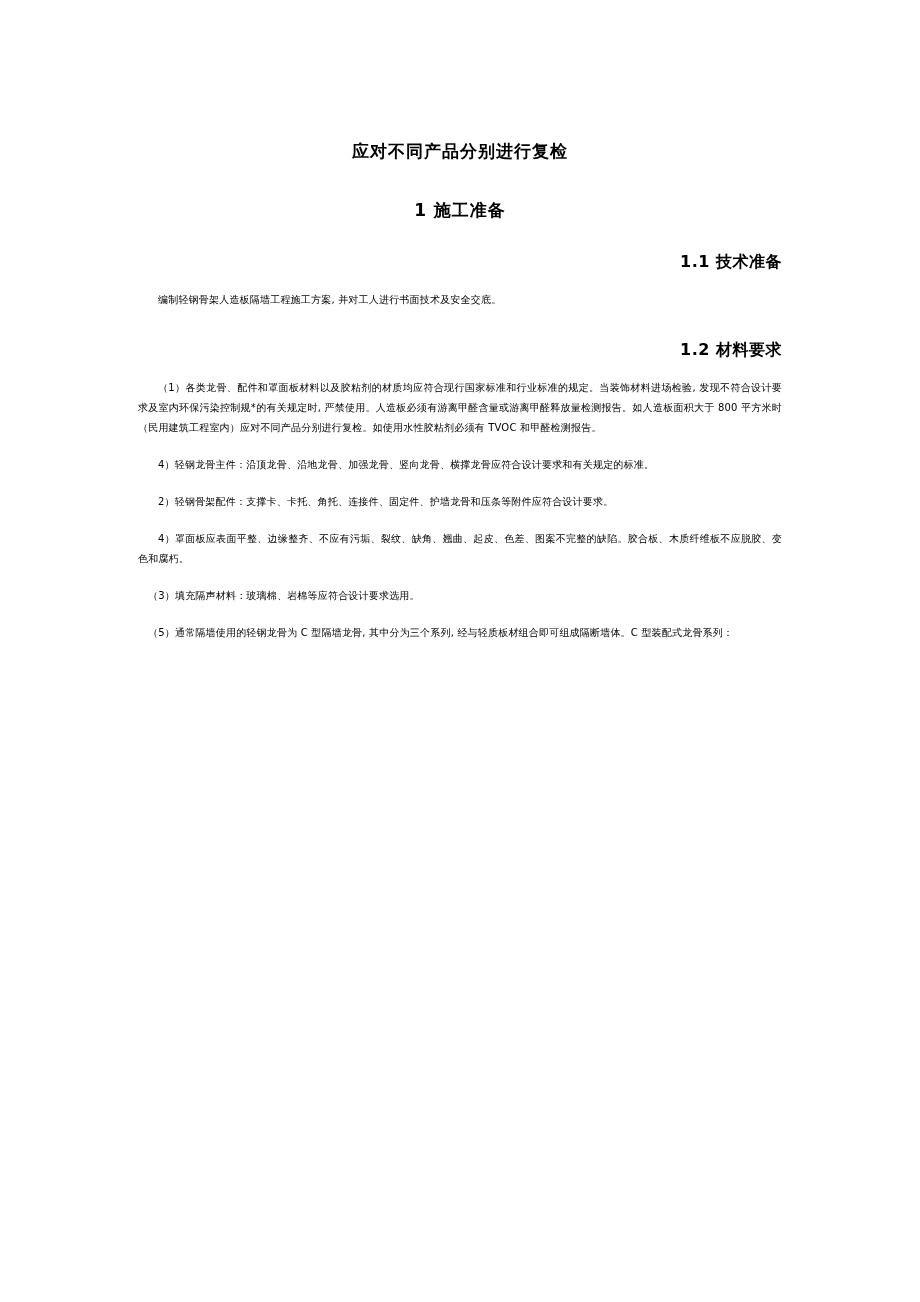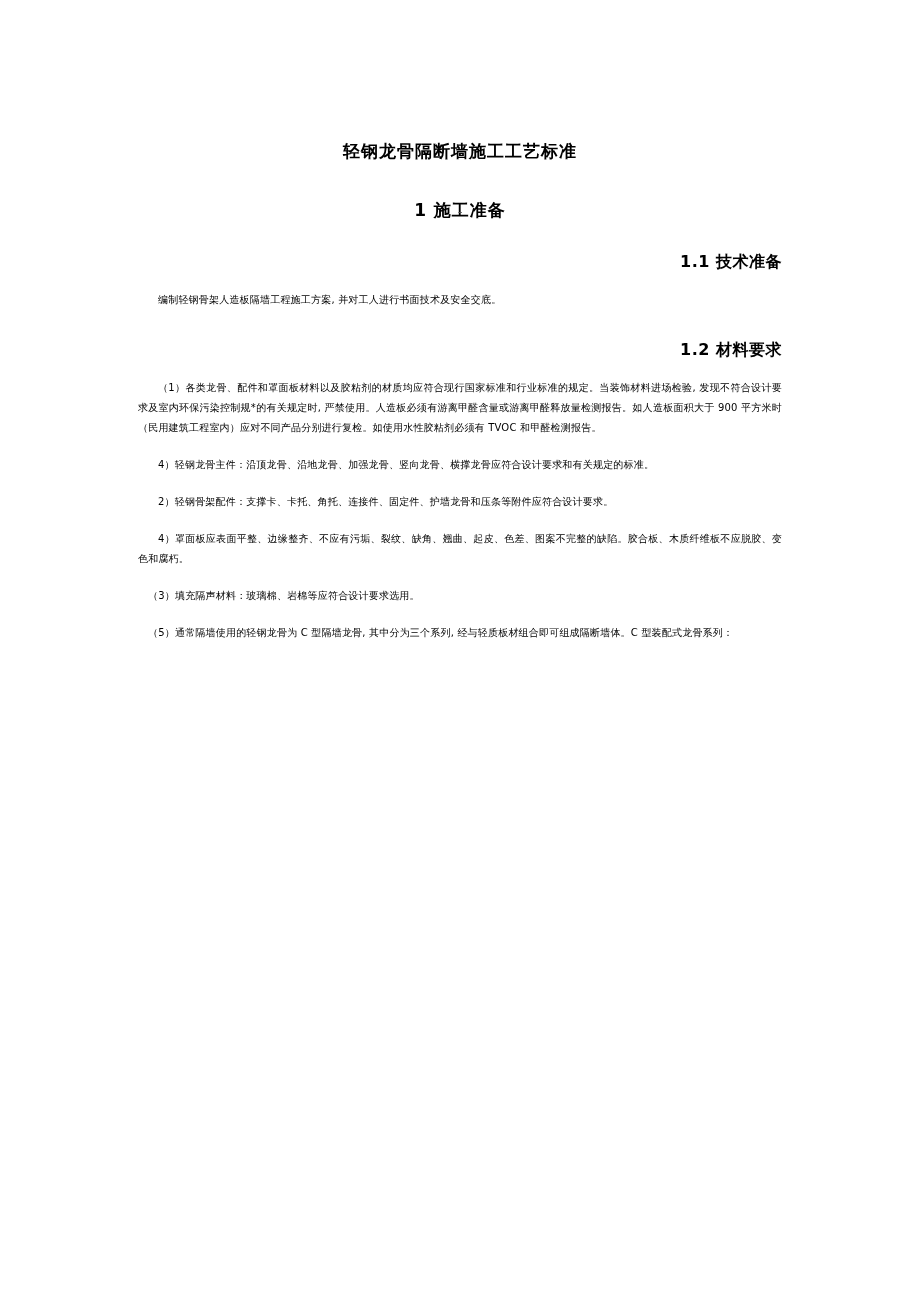--- a/index.html
+++ b/index.html
@@ -76,31 +76,31 @@
     color: #333;
   }
 </style>
 </head>
 <body>
 
 <div class="page">
 
   <div class="header-mark">-</div>
 
-  <h1 class="doc-title">轻钢龙骨隔断墙施工工艺标准</h1>
+  <h1 class="doc-title">应对不同产品分别进行复检</h1>
 
   <h2 class="section-title">1  施工准备</h2>
 
   <h3 class="sub-title">1.1  技术准备</h3>
 
   <p class="body-text indent2">编制轻钢骨架人造板隔墙工程施工方案, 并对工人进行书面技术及安全交底。</p>
 
   <h3 class="sub-title">1.2  材料要求</h3>
 
-  <p class="body-text indent2">（1）各类龙骨、配件和罩面板材料以及胶粘剂的材质均应符合现行国家标准和行业标准的规定。当装饰材料进场检验, 发现不符合设计要求及室内环保污染控制规*的有关规定时, 严禁使用。人造板必须有游离甲醛含量或游离甲醛释放量检测报告。如人造板面积大于 900 平方米时（民用建筑工程室内）应对不同产品分别进行复检。如使用水性胶粘剂必须有 TVOC 和甲醛检测报告。</p>
+  <p class="body-text indent2">（1）各类龙骨、配件和罩面板材料以及胶粘剂的材质均应符合现行国家标准和行业标准的规定。当装饰材料进场检验, 发现不符合设计要求及室内环保污染控制规*的有关规定时, 严禁使用。人造板必须有游离甲醛含量或游离甲醛释放量检测报告。如人造板面积大于 800 平方米时（民用建筑工程室内）应对不同产品分别进行复检。如使用水性胶粘剂必须有 TVOC 和甲醛检测报告。</p>
 
   <p class="body-text indent2">4）轻钢龙骨主件：沿顶龙骨、沿地龙骨、加强龙骨、竖向龙骨、横撑龙骨应符合设计要求和有关规定的标准。</p>
 
   <p class="body-text indent2">2）轻钢骨架配件：支撑卡、卡托、角托、连接件、固定件、护墙龙骨和压条等附件应符合设计要求。</p>
 
 
   <p class="body-text indent2">4）罩面板应表面平整、边缘整齐、不应有污垢、裂纹、缺角、翘曲、起皮、色差、图案不完整的缺陷。胶合板、木质纤维板不应脱胶、变色和腐朽。</p>
 
   <p class="body-text indent1">（3）填充隔声材料：玻璃棉、岩棉等应符合设计要求选用。</p>
 

